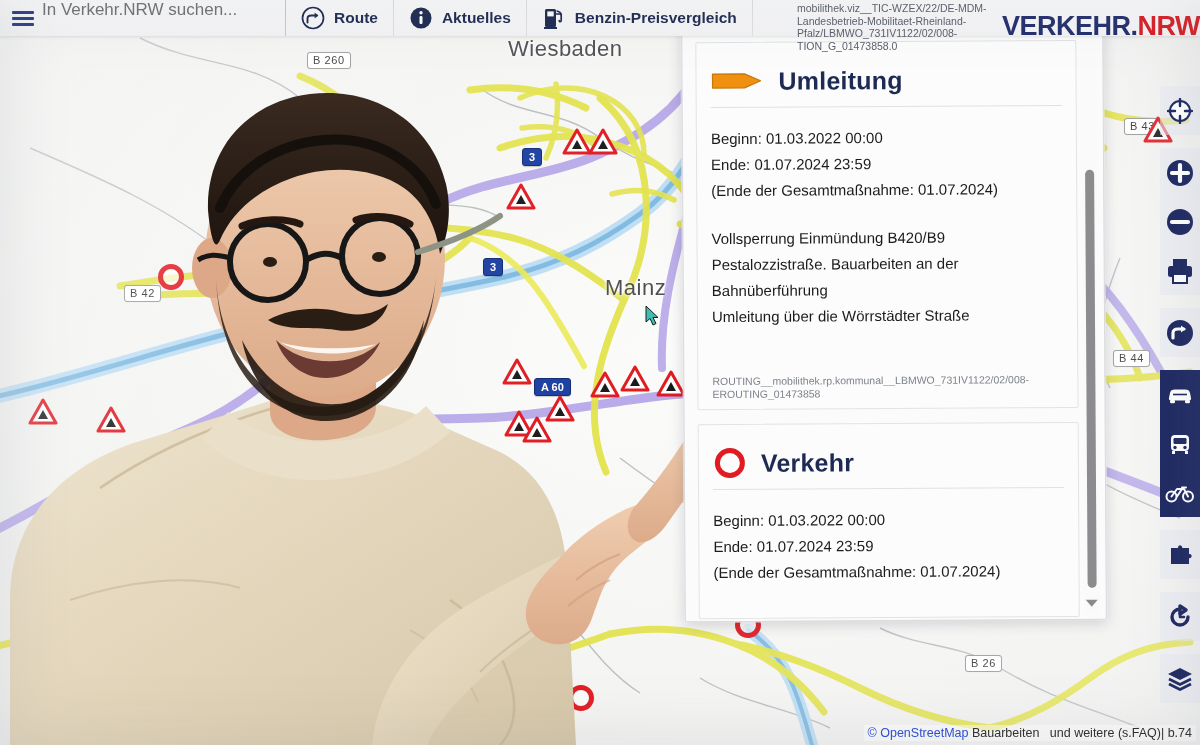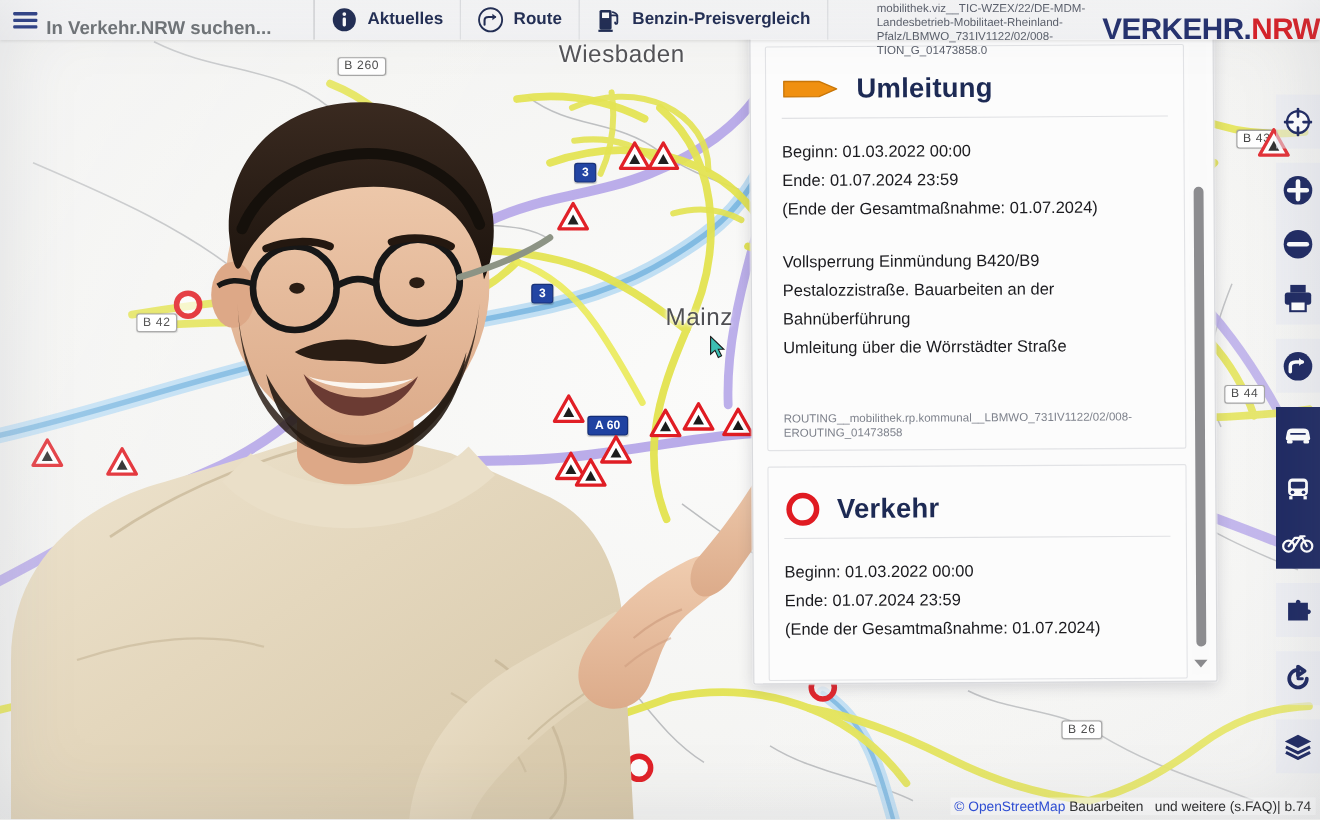--- a/index.html
+++ b/index.html
@@ -89,26 +89,25 @@
     z-index: 40;
     box-shadow: 0 1px 3px rgba(0,0,0,0.10);
   }
   #hamburger {
     width: 40px; display:flex; flex-direction: column; align-items:center; justify-content:center; gap:3px;
     padding-left: 6px;
   }
   #hamburger span { display:block; width: 22px; height: 3px; background: #2c3f86; border-radius:1px; }
   #search-box {
     flex: 0 0 246px;
-    display:flex; align-items:flex-end;
+    display:flex; align-items:flex-start;
     color: #6f7377;
     font-size: 17px;
     border-right: 1px solid #c8c9cc;
     padding-left: 2px;
-    font-weight: bold;
   }
   .navitem {
     display:flex; align-items:center; gap: 9px;
     padding: 0 15px;
     font-size: 15.5px; font-weight: bold; color: #1f2b52;
     border-right: 1px solid #dfe0e3;
     white-space: nowrap;
   }
   .navicon { width: 24px; height: 24px; flex: 0 0 24px; }
   #topbar-spacer { flex: 1; }
@@ -628,34 +627,34 @@
       <span></span>
         <span></span>
         <span></span>
     </div>
     <div id="search-box">
       <span>In Verkehr.NRW suchen...</span>
     </div>
 
     <div class="navitem">
       <svg class="navicon" viewBox="0 0 24 24">
+        <circle cx="12" cy="12" r="10.5" fill="none" stroke="#1f2b52" stroke-width="1.7"></circle>
+        <path d="M6.5 16.5 L6.5 12.5 C6.5 10.4 8 9.5 10.2 9.5 L16 9.5" fill="none" stroke="#1f2b52" stroke-width="1.9" stroke-linecap="round"></path>
+        <path d="M13.6 6.6 L17.3 9.5 L13.6 12.4 Z" fill="#1f2b52"></path>
+      </svg>
+      <span>Route</span>
+    </div>
+
+    <div class="navitem">
+      <svg class="navicon" viewBox="0 0 24 24">
         <circle cx="12" cy="12" r="10.5" fill="#1f2b52"></circle>
         <circle cx="12" cy="6.8" r="1.7" fill="#fff"></circle>
         <rect x="10.5" y="10" width="3" height="8" rx="1.2" fill="#fff"></rect>
       </svg>
       <span>Aktuelles</span>
-    </div>
-
-    <div class="navitem">
-      <svg class="navicon" viewBox="0 0 24 24">
-        <circle cx="12" cy="12" r="10.5" fill="none" stroke="#1f2b52" stroke-width="1.7"></circle>
-        <path d="M6.5 16.5 L6.5 12.5 C6.5 10.4 8 9.5 10.2 9.5 L16 9.5" fill="none" stroke="#1f2b52" stroke-width="1.9" stroke-linecap="round"></path>
-        <path d="M13.6 6.6 L17.3 9.5 L13.6 12.4 Z" fill="#1f2b52"></path>
-      </svg>
-      <span>Route</span>
     </div>
 
     <div class="navitem">
       <svg class="navicon" viewBox="0 0 24 24">
         <rect x="3" y="3" width="11" height="18" rx="1.5" fill="#1f2b52"></rect>
         <rect x="5.3" y="5.4" width="6.4" height="5" fill="#fff"></rect>
         <rect x="2" y="21" width="13" height="2" fill="#1f2b52"></rect>
         <path d="M14 8 L17.5 8 C18.6 8 19.2 8.8 19.2 9.8 L19.2 14.5 C19.2 16 17.2 16.2 17.2 14.5" fill="none" stroke="#1f2b52" stroke-width="1.7" stroke-linecap="round"></path>
         <path d="M15 5 C17.5 5.6 19 7 19.4 8.6" fill="none" stroke="#1f2b52" stroke-width="1.5" stroke-linecap="round"></path>
       </svg>

